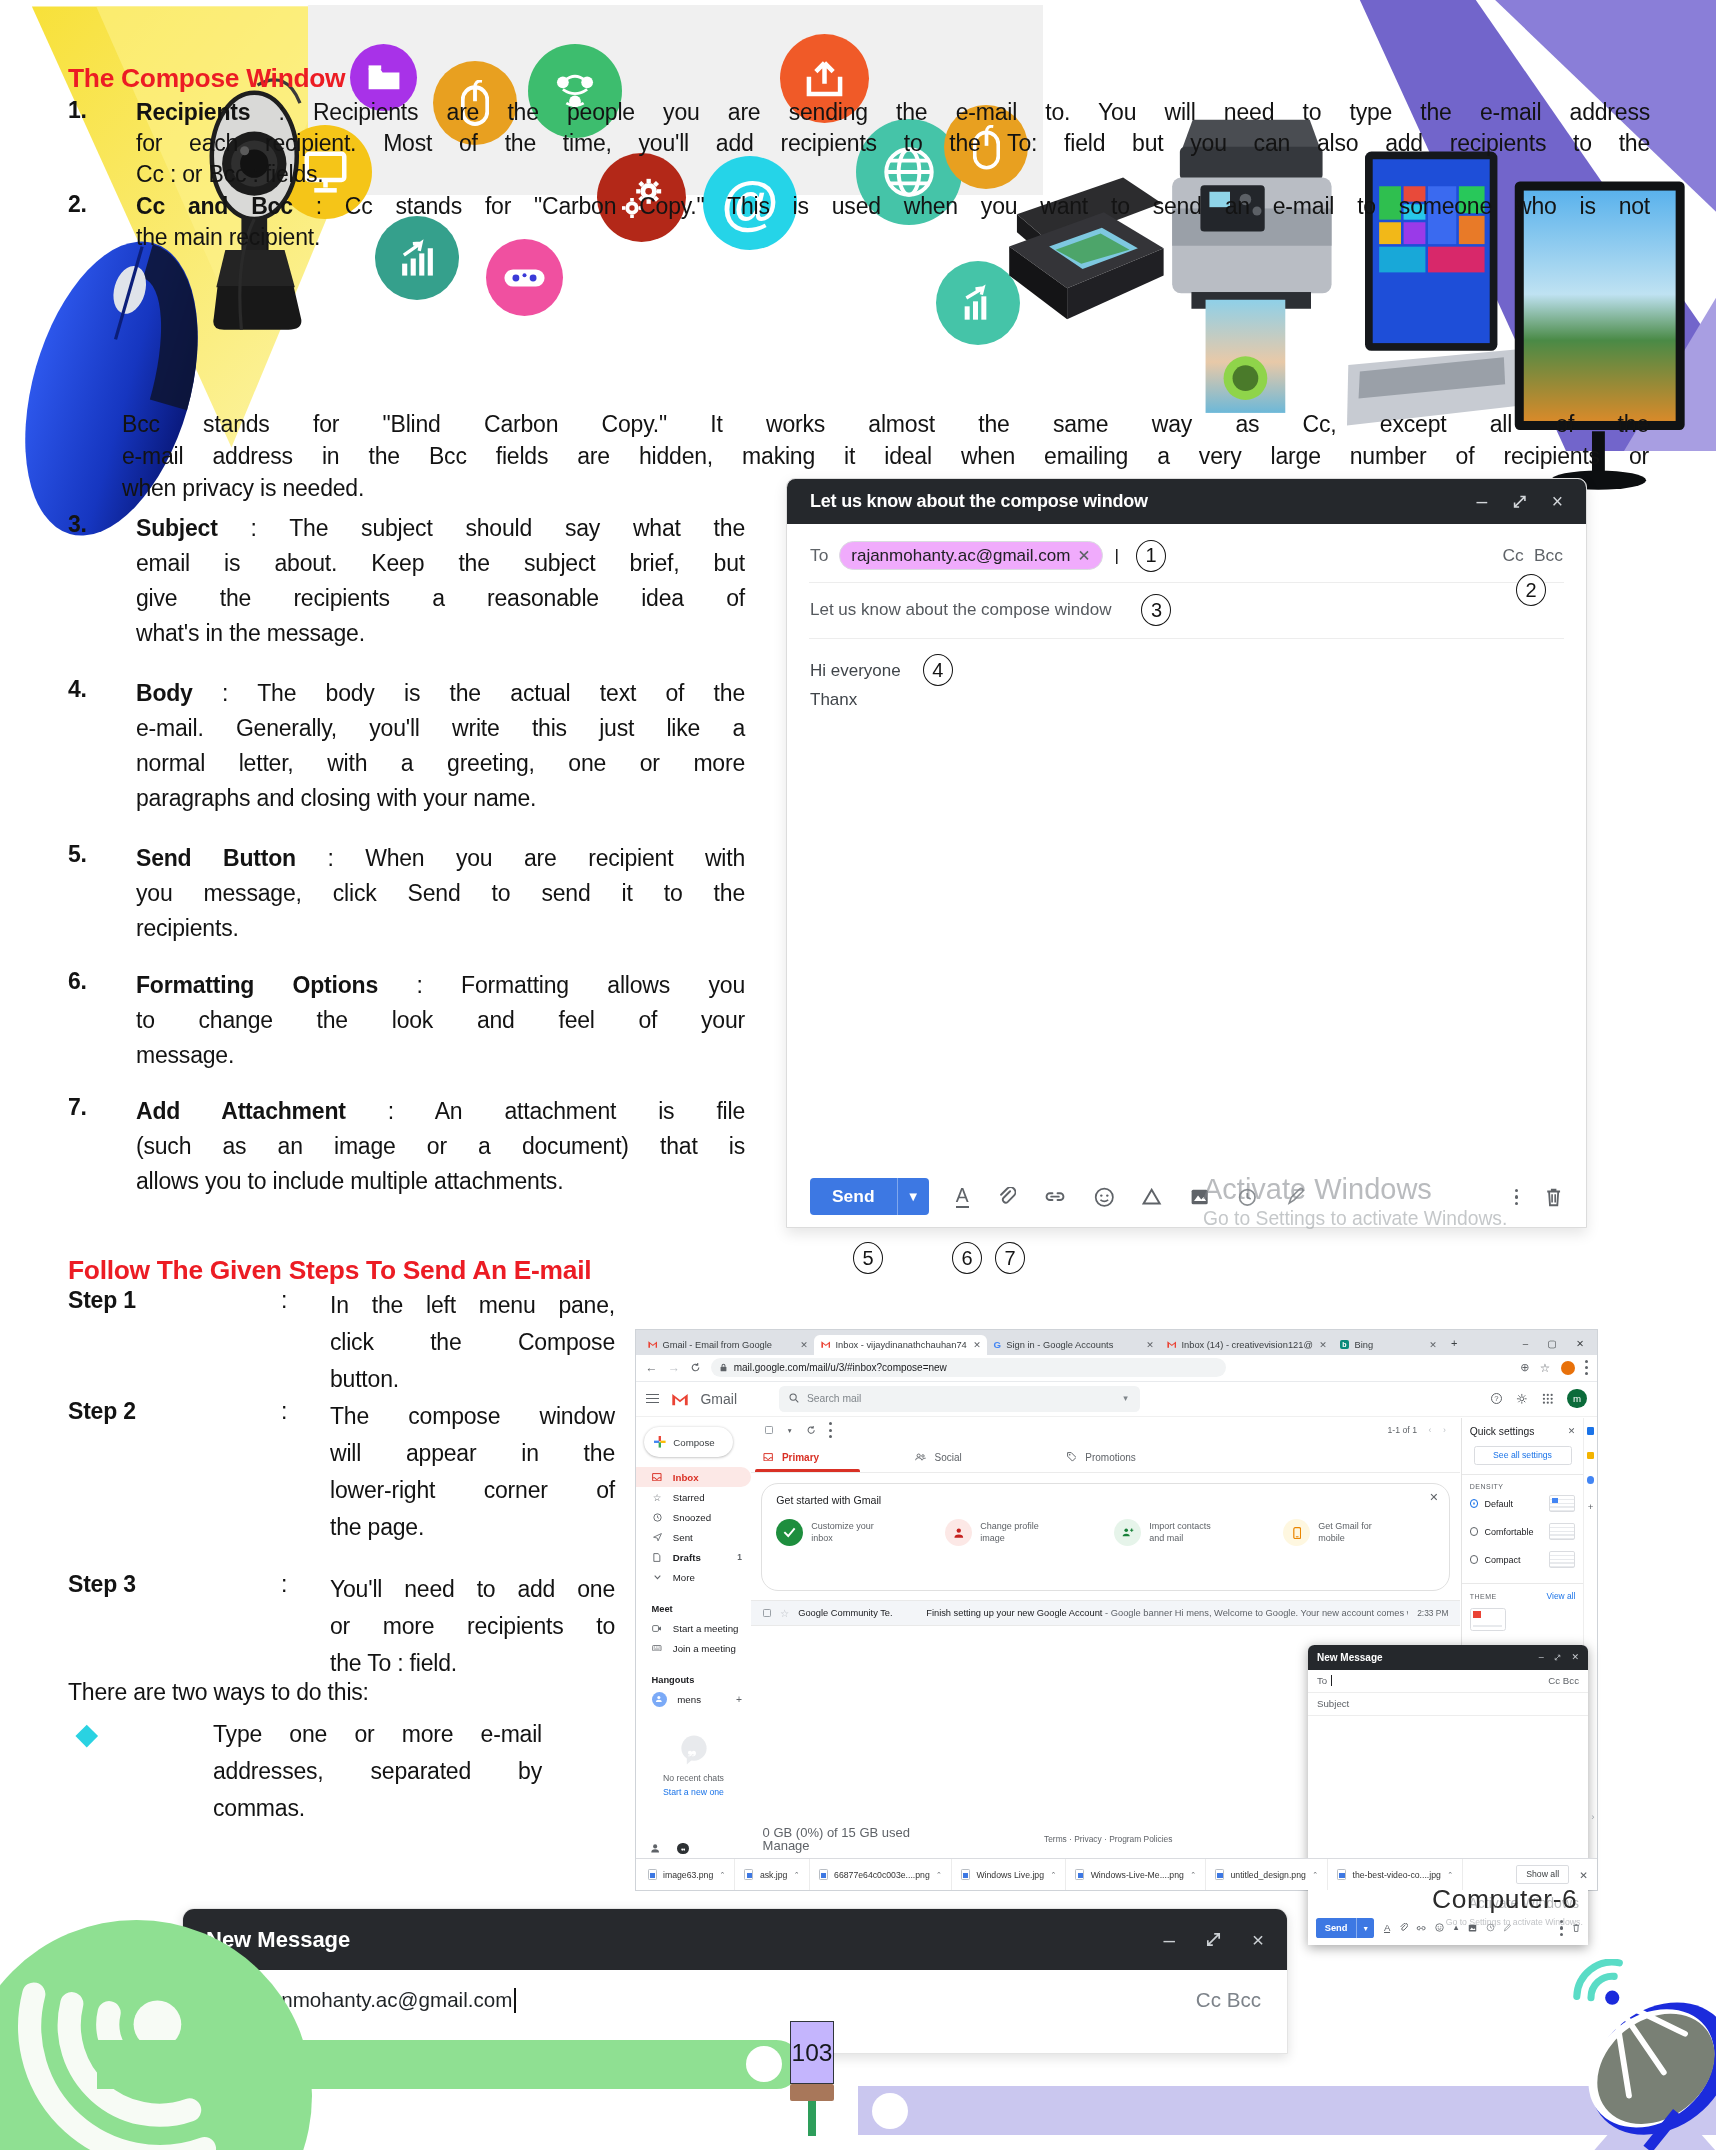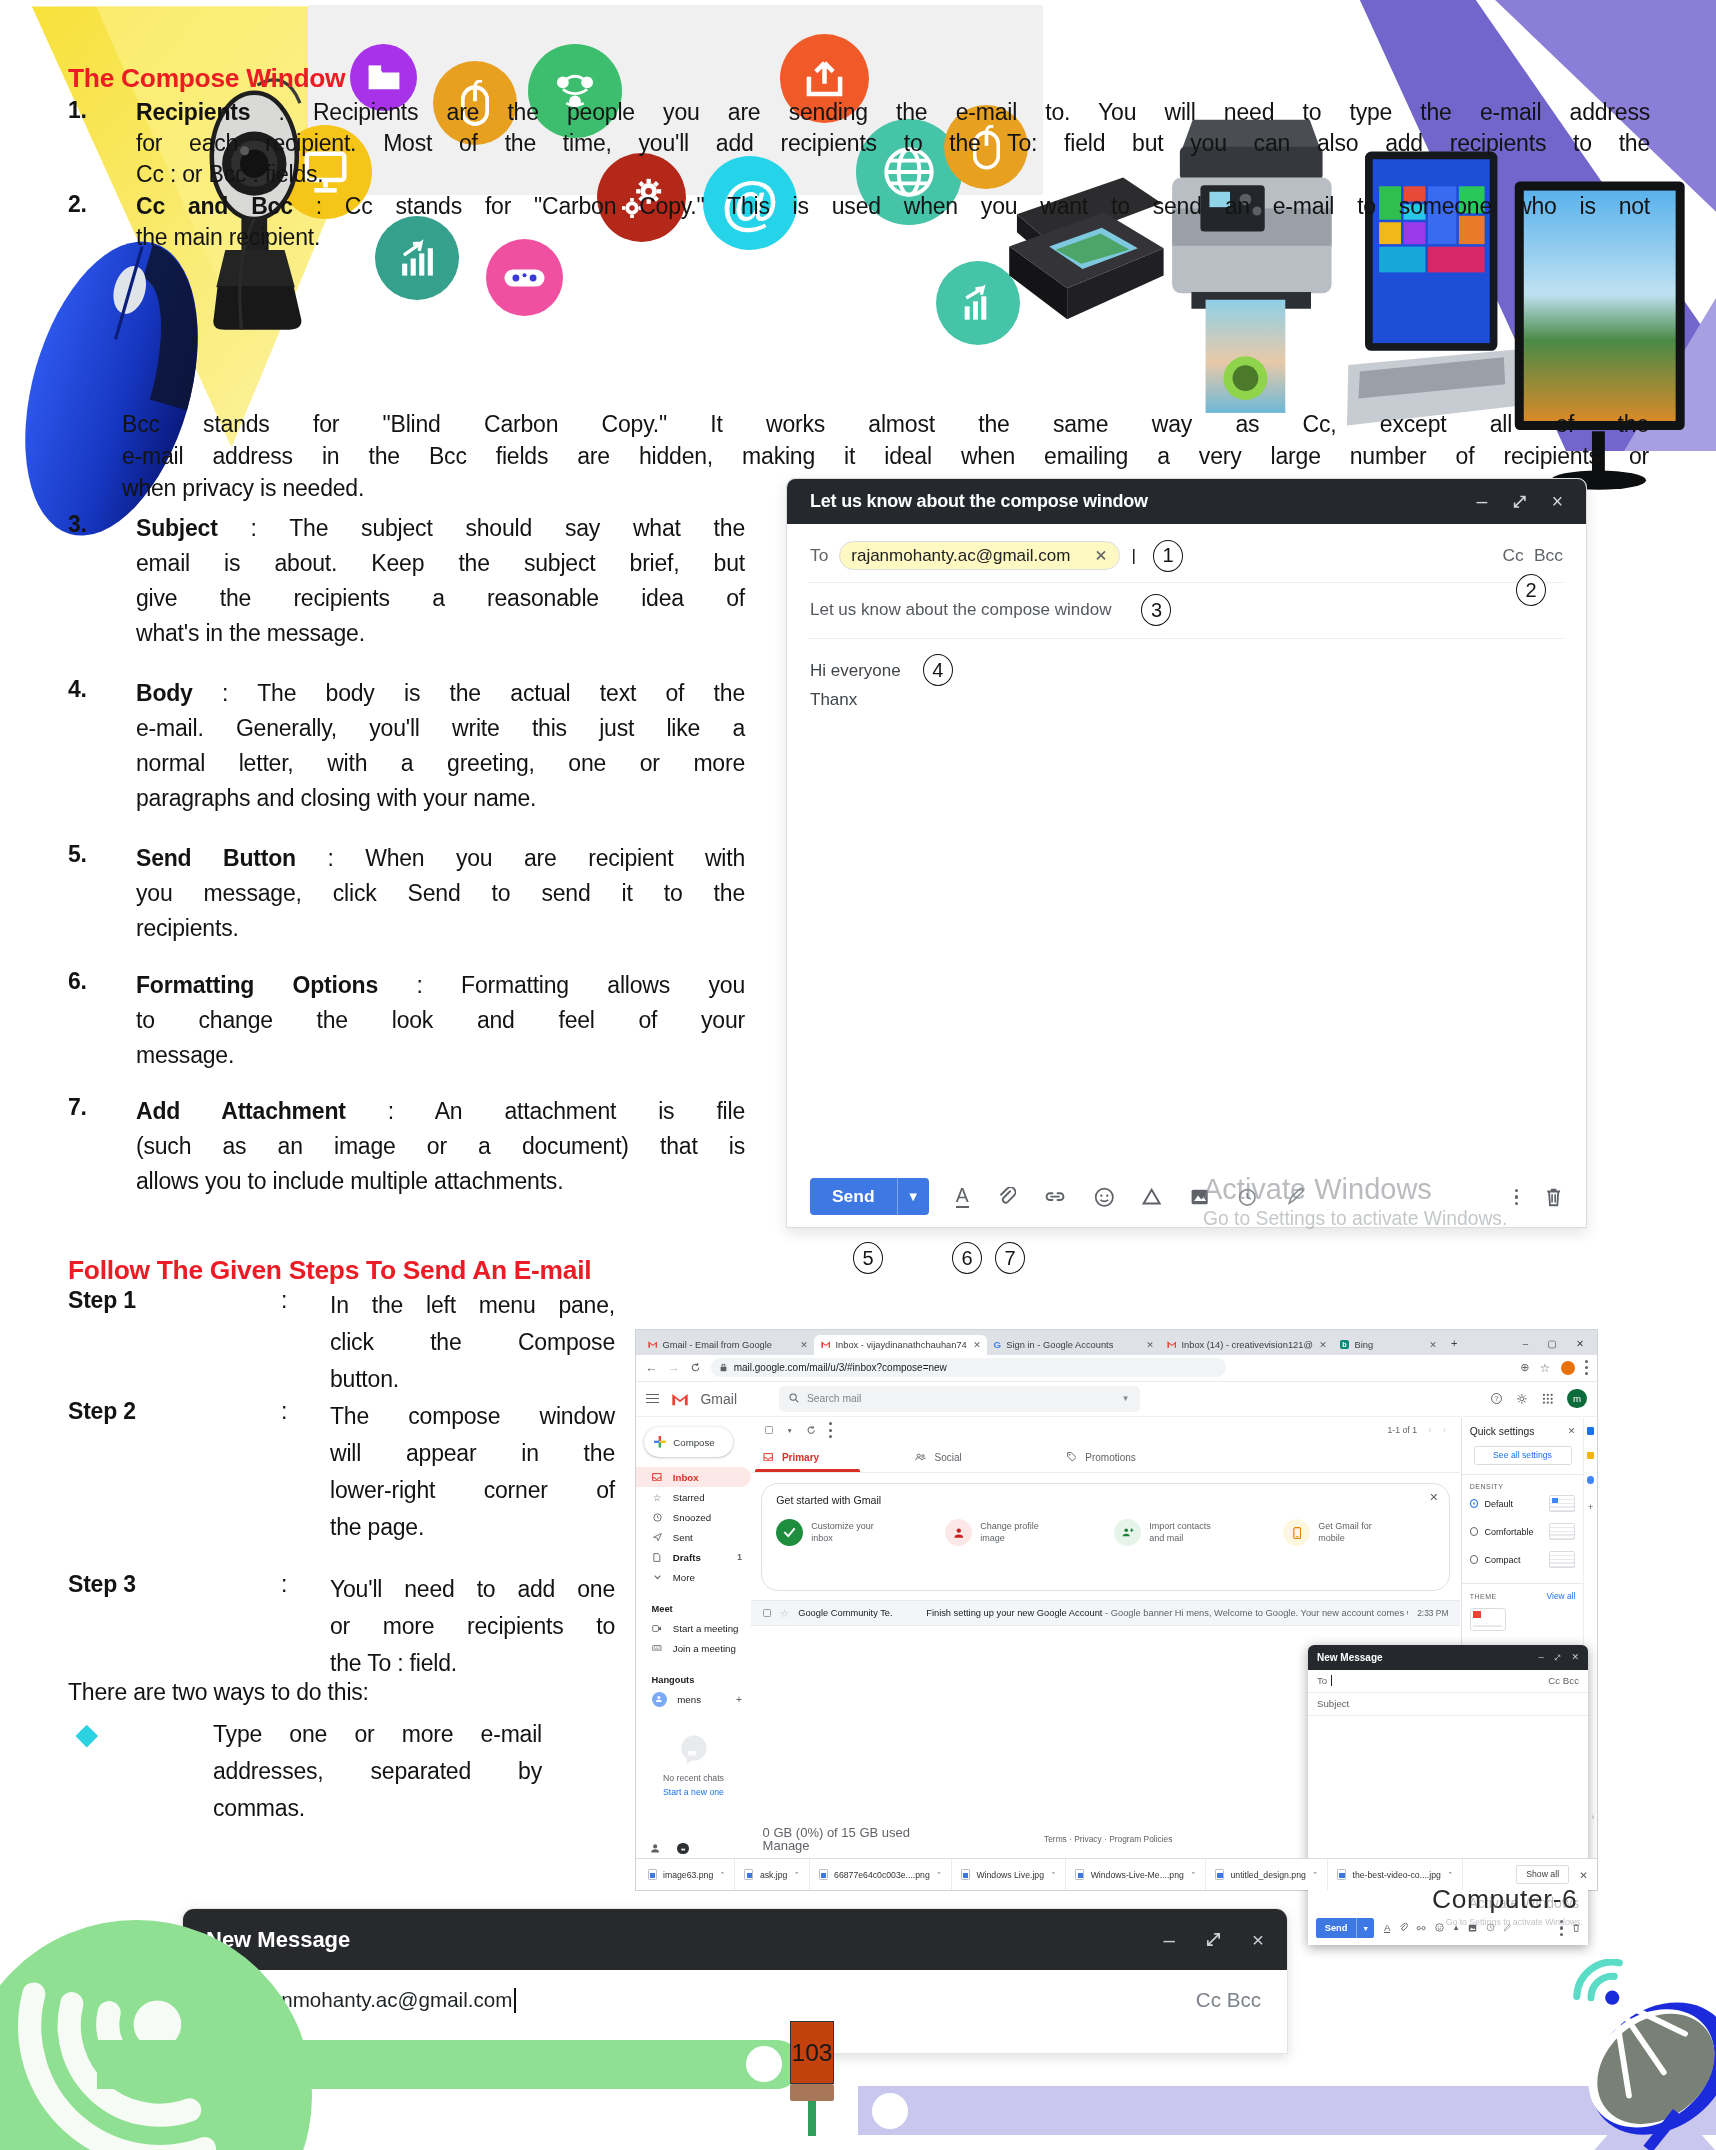--- a/index.html
+++ b/index.html
@@ -32,21 +32,21 @@
 .grayband{position:absolute;left:308px;top:5.2px;width:735px;height:190px;background:#f0f0f0}
 .circ{position:absolute;border-radius:50%;display:flex;align-items:center;justify-content:center;color:#fff}
 
 .ann{width:30px;height:32px;border:1.9px solid #141414;border-radius:50%;background:#fff;display:flex;align-items:center;justify-content:center;font-size:20px;color:#141414;flex:none}
 
 .cw{position:absolute;left:786px;top:478px;width:801px;height:750px;background:#fff;border:0.6px solid #dcdcdc;border-radius:9px 9px 0 0;box-shadow:0 5.2px 14px rgba(0,0,0,.10)}
 .cw-bar{height:45px;background:#25282c;border-radius:8.4px 8.4px 0 0;display:flex;align-items:center;padding:0 23px;color:#fff}
 .cw-title{font-size:18px;font-weight:bold;letter-spacing:-0.2px}
 .cw-ctrl{margin-left:auto;display:flex;align-items:center;gap:24.5px;color:#d3d6da;font-size:19.3px}
 .cw-row{display:flex;align-items:center;padding:15.5px 23px 10.3px 23px;color:#5f6368;font-size:17.4px}
-.chip{margin-left:10.3px;border:1.3px solid #dadce0;border-radius:20.6px;padding:3.9px 11.6px;color:#202124;font-size:17px;display:flex;align-items:center;gap:24px;background:#fef9c3}
+.chip{margin-left:10.3px;border:1.3px solid #dadce0;border-radius:20.6px;padding:3.9px 11.6px;color:#202124;font-size:17px;display:flex;align-items:center;gap:7px;background:#f0abfc}
 .chip .x{color:#5f6368;font-size:15.5px}
 .cw-div{border:none;border-top:1.3px solid #ededed;margin:0 22px}
 .cw-sub{display:flex;align-items:center;gap:30px;padding:11.6px 23px;color:#55595e;font-size:17px}
 .cw-body{padding:15.5px 23px;color:#40454a;font-size:17px;line-height:27px}
 .cw-tools{position:absolute;left:23px;right:23px;bottom:11.6px;height:37px;display:flex;align-items:center}
 .sendbtn{background:#3d78e3;border-radius:3.9px;height:37px;display:flex;align-items:center;color:#fff}
 .sendbtn .t{font-weight:bold;font-size:17.4px;padding:0 22px}
 .sendbtn .sep{width:1.3px;height:37px;background:rgba(255,255,255,.35)}
 .sendbtn .ar{padding:0 9px;font-size:13px}
 .tool-icons{margin-left:27px;display:flex;align-items:center;gap:28px;color:#5f6368}
@@ -130,21 +130,21 @@
 .bc{position:absolute;left:182px;top:1908px;width:1106px;height:146px;background:#fff;border:0.6px solid #e4e4e4;border-radius:11.6px 11.6px 0 0;box-shadow:0 3.9px 11.6px rgba(0,0,0,.12);z-index:3}
 .bc-bar{height:61px;background:#27292d;border-radius:11px 11px 0 0;display:flex;align-items:center;padding:0 23px;color:#fff}
 .bc-title{font-size:22px;font-weight:bold}
 .bc-ctl{margin-left:auto;display:flex;gap:30px;align-items:center;color:#ccd0d4;font-size:20.6px}
 .bc-to{display:flex;align-items:center;padding:18px 26px 0 23px;font-size:20.6px}
 .cursorbar{display:inline-block;width:1.9px;height:24.5px;background:#111;margin-left:1.9px;vertical-align:-4.5px}
 
 .greenbar{position:absolute;left:97px;top:2040px;width:704px;height:49px;background:#8fe092;border-radius:0 24.5px 24.5px 0;z-index:4}
 .purplebar{position:absolute;left:858px;top:2086px;width:858px;height:49px;background:#cac7ef;z-index:2}
 .wdot{position:absolute;width:36px;height:36px;border-radius:50%;background:#fff;z-index:5}
-.pbadge{position:absolute;left:790px;top:2021px;width:44px;height:63px;background:#c2410c;border:1.9px solid #30363b;display:flex;align-items:center;justify-content:center;font-size:24.5px;color:#15181b;z-index:6}
+.pbadge{position:absolute;left:790px;top:2021px;width:44px;height:63px;background:#c4b5fd;border:1.9px solid #30363b;display:flex;align-items:center;justify-content:center;font-size:24.5px;color:#15181b;z-index:6}
 .pbase{position:absolute;left:790px;top:2084px;width:44px;height:17px;background:#a8775a;border-radius:1.9px;z-index:6}
 .pstem{position:absolute;left:808px;top:2100px;width:7.7px;height:36px;background:#2e9e5b;z-index:5}
 .computer6{position:absolute;left:1432px;top:1884px;font-size:26.4px;color:#2b2b2b;letter-spacing:0.6px;z-index:7}
 </style>
 </head>
 <body>
 
 <div class="page">
 
   <svg class="abs" style="left:19.3px;top:3.2px" width="412" height="451" viewBox="0 0 640 700">

